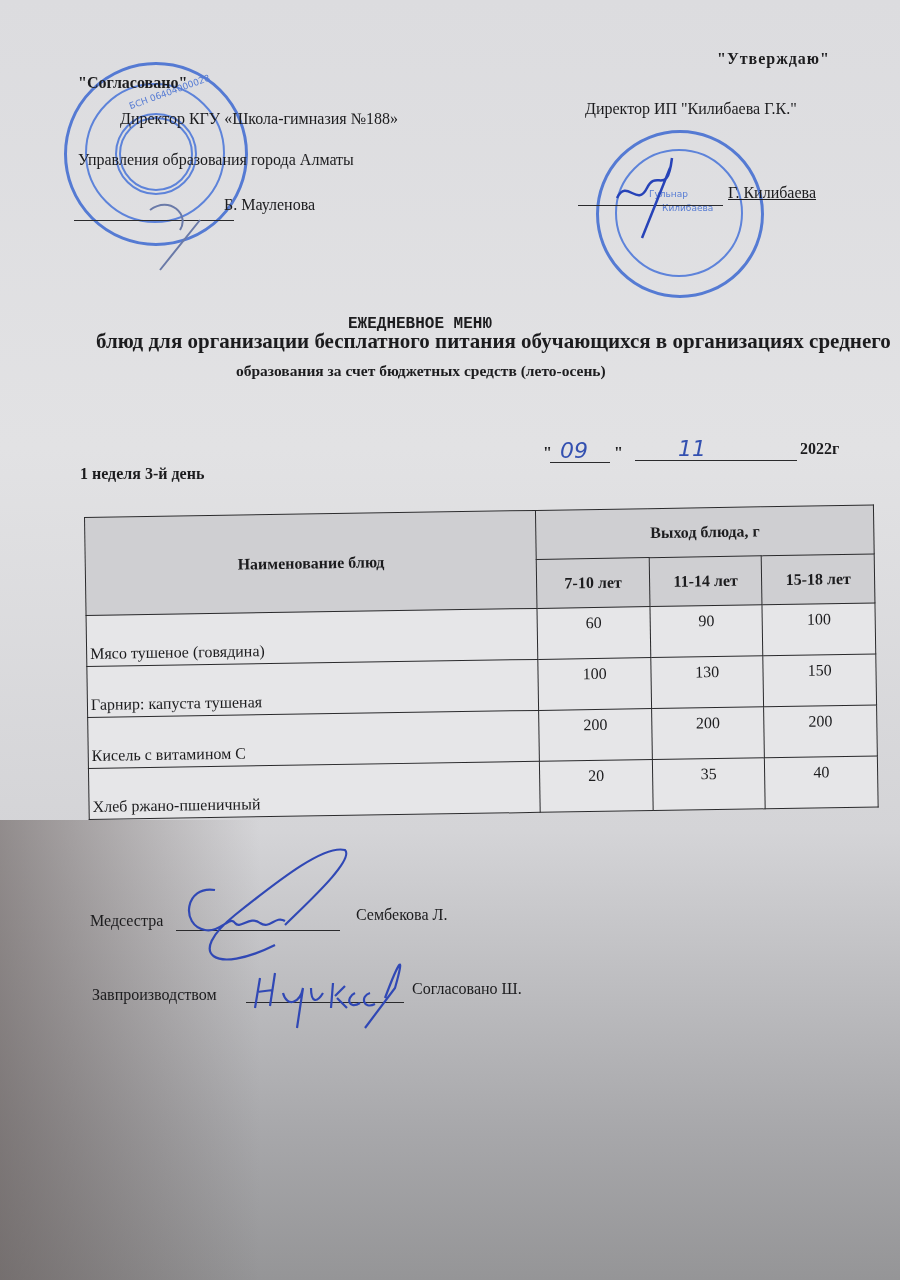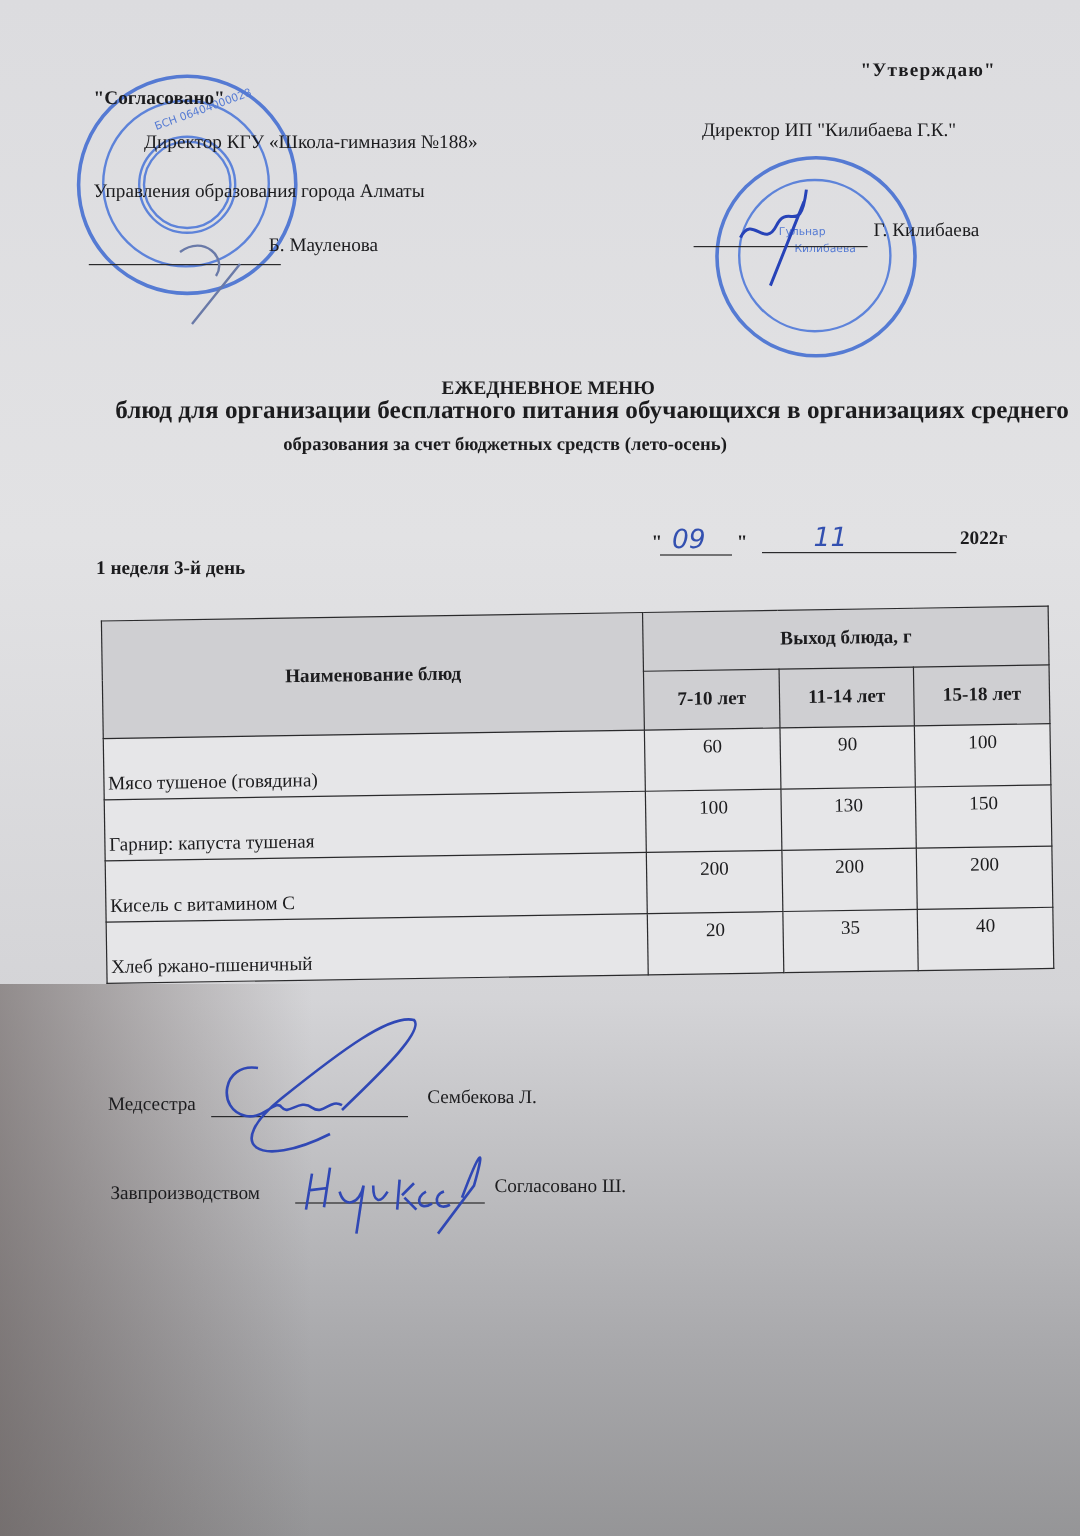--- a/index.html
+++ b/index.html
@@ -68,28 +68,28 @@
 
 <div>
   <div class="abs bold txt" style="left:717px; top:50px; letter-spacing:1px;">"Утверждаю"</div>
   <div class="abs txt" style="left:585px; top:100px;">Директор ИП "Килибаева Г.К."</div>
   <div class="stamp" style="left:596px; top:130px; width:162px; height:162px;">
     <div class="inner" style="left:16px; top:16px; width:124px; height:124px;"></div>
     <div class="ring-text" style="left:50px; top:56px;">Гульнар</div>
     <div class="ring-text" style="left:44px; top:70px;margin-left:19px;">Килибаева</div>
   </div>
   <div class="line" style="left:578px; top:205px; width:145px;"></div>
-  <div class="abs txt" style="left:728px; top:184px;">Г. Килибаева</div>
+  <div class="abs txt" style="left:728px; top:184px;text-decoration:underline;">Г. Килибаева</div>
   <svg class="sig" style="left:612px; top:148px;" width="80" height="100">
     <path d="M5 50 C15 30, 25 60, 35 40 C45 20, 55 50, 60 10 M30 90 L58 20" stroke="#2743b8" stroke-width="2.5" fill="none"></path>
   </svg>
 </div>
 
 <div>
-  <div class="abs bold txt" style="left:368px; top:315px;">ЕЖЕДНЕВНОЕ МЕНЮ</div>
+  <div class="abs bold txt" style="left:348px; top:315px;font-family:Liberation Mono, monospace;">ЕЖЕДНЕВНОЕ МЕНЮ</div>
   <div class="abs bold txt" style="left:96px; top:329px; font-size:21px;">блюд для организации бесплатного питания обучающихся   в организациях среднего</div>
   <div class="abs bold txt" style="left:236px; top:362px; font-size:15.5px;text-align:center;">образования за счет бюджетных средств (лето-осень)</div>
 </div>
 
 <div>
   <div class="abs bold txt" style="left:80px; top:465px;font-family:Liberation Serif, serif;">1 неделя 3-й день</div>
   <div class="abs bold txt" style="left:543px; top:444px;">"</div>
   <div class="line" style="left:550px; top:462px; width:60px;"></div>
   <div class="abs hand" style="left:560px; top:438px;">09</div>
   <div class="abs bold txt" style="left:614px; top:444px;">"</div>

